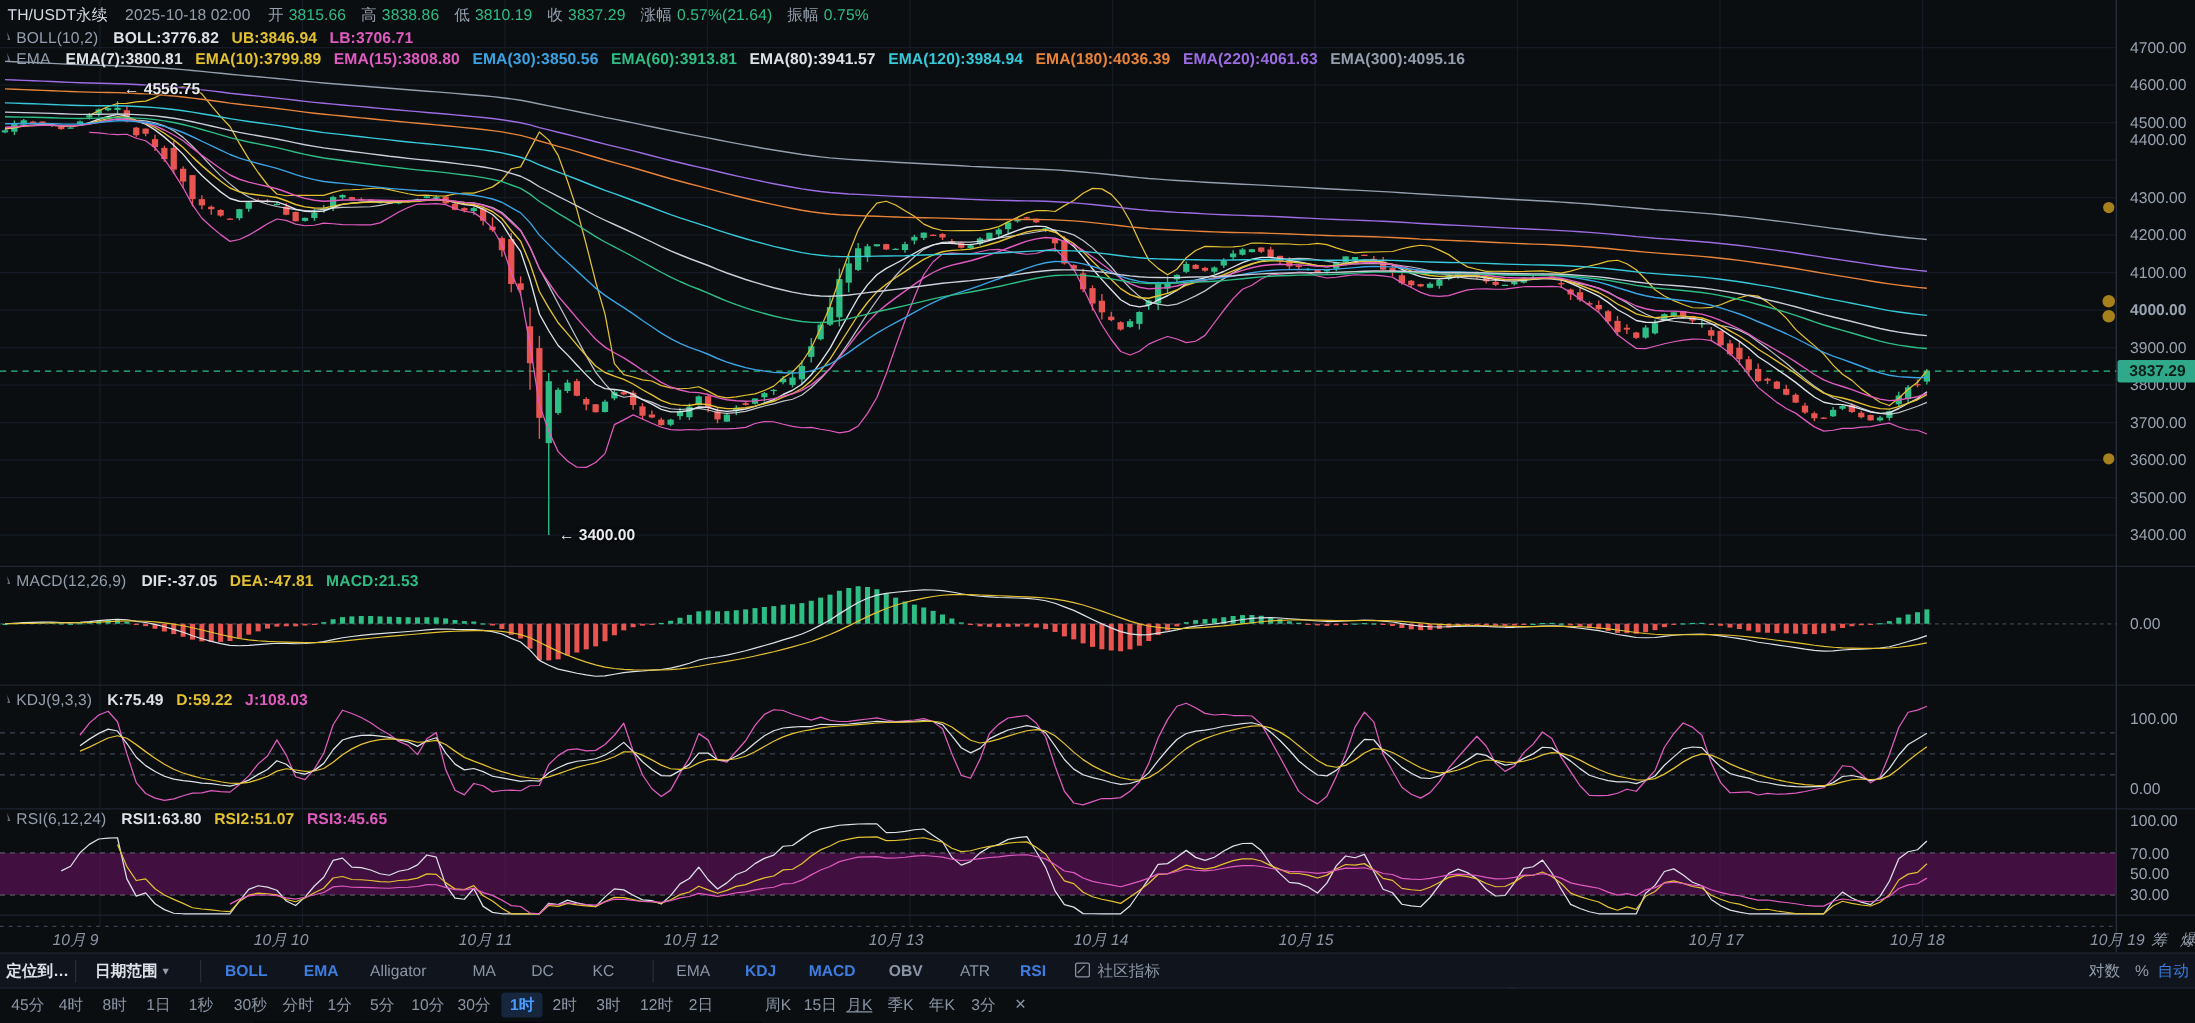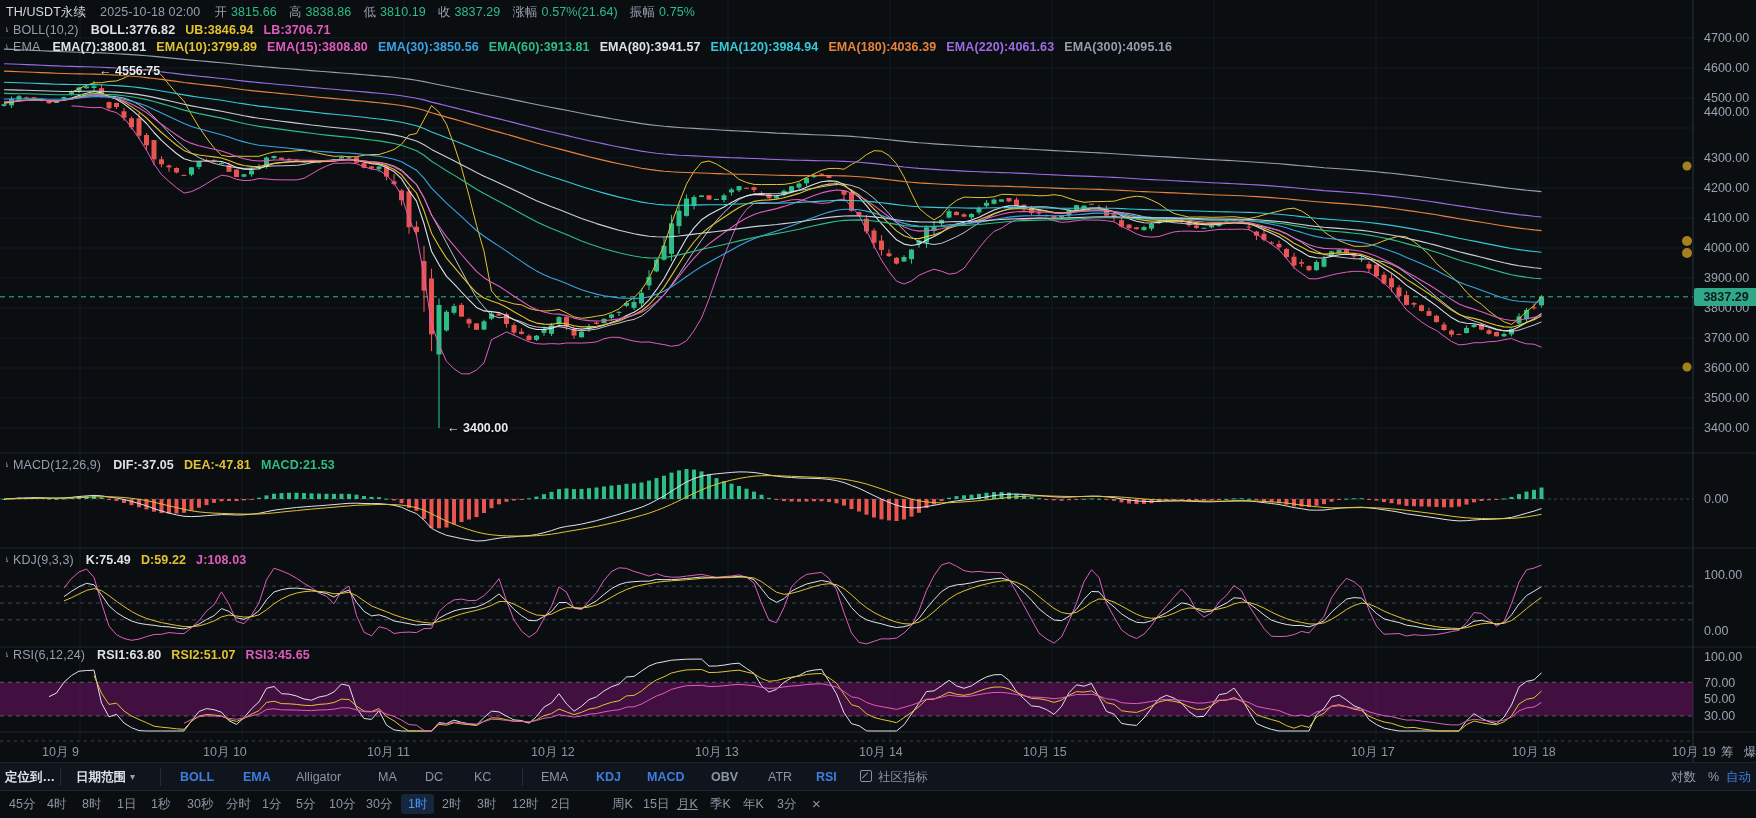--- a/index.html
+++ b/index.html
@@ -3,29 +3,29 @@
 <meta charset="utf-8">
 <style>
   html,body{margin:0;padding:0;background:#000;}
   #app{position:relative;width:1756px;height:818px;background:#0b0e11;overflow:hidden;
        font-family:"Liberation Sans","DejaVu Sans",sans-serif;font-size:12px;color:#949ead;}
   .row{position:absolute;left:6px;white-space:nowrap;font-size:12.5px;letter-spacing:.1px;}
   .row span.seg{display:inline-block;}
   .clip{display:inline-block;width:7px;overflow:hidden;vertical-align:-1px;}
   .clip i{display:inline-block;font-style:normal;margin-left:-6px;color:#6a7382;}
   .axlab{position:absolute;left:1704px;height:16px;line-height:16px;font-size:12.5px;color:#9aa3b1;}
-  .datelab{position:absolute;top:744px;height:16px;line-height:16px;font-size:12.5px;color:#8b95a5;}
+  .datelab{position:absolute;top:744px;height:16px;line-height:16px;font-size:12.5px;color:#8b95a5;font-style:italic;}
   #toolbar{position:absolute;left:0;top:762px;width:1756px;height:29px;background:#10141c;
            border-top:1px solid #1e2530;border-bottom:1px solid #1e2530;box-sizing:border-box;}
   .tbitem{position:absolute;top:0;height:28px;line-height:28px;font-size:12.5px;cursor:pointer;}
   .tbsep{position:absolute;top:5px;width:1px;height:18px;background:#252d3b;}
   #tfbar{position:absolute;left:0;top:791px;width:1756px;height:27px;background:#0b0e11;}
   .tfitem{position:absolute;top:0;height:26px;line-height:26px;font-size:12.5px;color:#8b95a5;cursor:pointer;}
   .tfitem.active{top:3px;height:20px;line-height:20px;background:#152judge03d;background:#15263d;color:#4a9bff;
-                 padding:0 7px;border-radius:3px;}
+                 padding:0 7px;border-radius:3px;font-weight:bold;}
   #badge{position:absolute;width:64px;height:18px;border-radius:2px;background:#2fa98a;color:#0b1f18;
          font-weight:bold;font-size:12.5px;text-align:center;line-height:18px;}
   .ann{position:absolute;color:#e8ebf0;font-size:12.5px;font-weight:bold;text-shadow:0 0 3px #000,0 0 2px #000;white-space:nowrap;}
   .editicon{display:inline-block;width:10px;height:10px;border:1.2px solid #8a93a3;border-radius:2px;
             position:relative;vertical-align:-1px;margin-right:6px;}
   .editicon:after{content:'';position:absolute;width:8px;height:1.2px;background:#8a93a3;
                   transform:rotate(-45deg);top:4px;left:0;}
   .caret{display:inline-block;margin-left:4px;color:#949ead;font-size:10px;vertical-align:1px;}
 </style>
 </head>
@@ -726,21 +726,21 @@
       <div class="row" style="top: 646px;"><span class="clip"><i>Δ</i></span><span class="seg" style="color: rgb(148, 158, 173); margin-left: 0px;">RSI(6,12,24)</span><span class="seg" style="color: rgb(221, 226, 233); margin-left: 12px; font-weight: bold;">RSI1:63.80</span><span class="seg" style="color: rgb(227, 193, 48); margin-left: 10px; font-weight: bold;">RSI2:51.07</span><span class="seg" style="color: rgb(224, 91, 191); margin-left: 10px; font-weight: bold;">RSI3:45.65</span></div>
     </div>
   <div id="axis">
       <div class="axlab" style="top: 30px;">4700.00</div>
       <div class="axlab" style="top: 60px;">4600.00</div>
       <div class="axlab" style="top: 90px;">4500.00</div>
       <div class="axlab" style="top: 104px;">4400.00</div>
       <div class="axlab" style="top: 150px;">4300.00</div>
       <div class="axlab" style="top: 180px;">4200.00</div>
       <div class="axlab" style="top: 210px;">4100.00</div>
-      <div class="axlab" style="top: 240px;">4000.00</div>
+      <div class="axlab" style="top: 240px; font-weight: bold;">4000.00</div>
       <div class="axlab" style="top: 270px;">3900.00</div>
       <div class="axlab" style="top: 300px;">3800.00</div>
       <div class="axlab" style="top: 330px;">3700.00</div>
       <div class="axlab" style="top: 360px;">3600.00</div>
       <div class="axlab" style="top: 390px;">3500.00</div>
       <div class="axlab" style="top: 420px;">3400.00</div>
       <div class="axlab" style="top: 491px;">0.00</div>
       <div class="axlab" style="top: 567px;">100.00</div>
       <div class="axlab" style="top: 623px;">0.00</div>
       <div class="axlab" style="top: 649px;">100.00</div>

